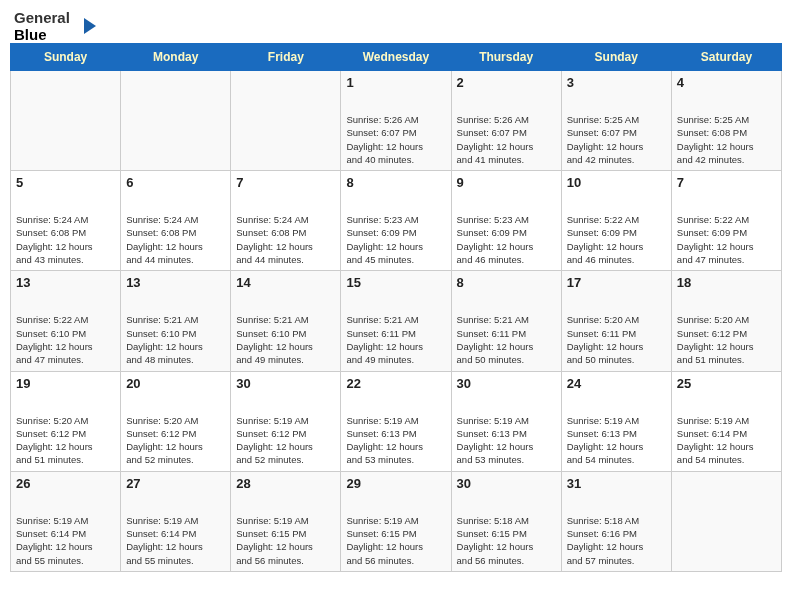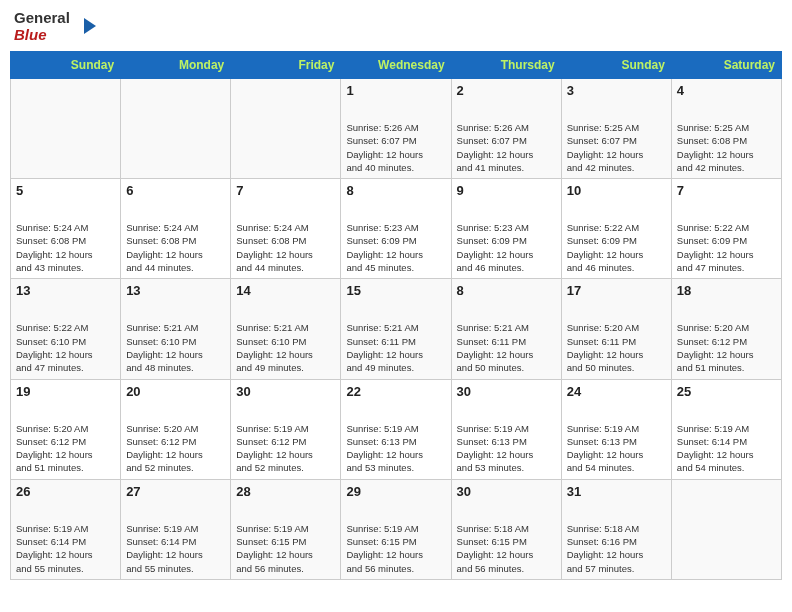--- a/index.html
+++ b/index.html
@@ -7,21 +7,20 @@
       font-family: Arial, sans-serif;
       background: #fff;
       width: 792px;
       min-height: 612px;
       padding: 10px;
     }
     .header {
       display: flex;
       justify-content: space-between;
       align-items: center;
-      margin-bottom: 8px;
       padding: 0 4px;
     }
     .logo {
       display: flex;
       align-items: center;
       gap: 4px;
     }
     .title-block {
       text-align: right;
     }
@@ -34,24 +33,24 @@
       font-size: 16px;
       color: #555;
     }
     table {
       width: 100%;
       border-collapse: collapse;
       border: 1px solid #ccc;
     }
     thead tr th {
       background-color: #1a6bbf;
-      color: #bef264;
+      color: #fef9c3;
       font-size: 12px;
       font-weight: bold;
-      text-align: right;
+      text-align: center;
       padding: 6px 6px;
       border: 1px solid #1a6bbf;
     }
     tbody tr td {
       width: 14.28%;
       vertical-align: top;
       padding: 4px 5px;
       font-size: 10px;
       color: #333;
       border: 1px solid #ccc;
@@ -81,21 +80,21 @@
       background: #f0f0f0;
     }
   </style>
 </head>
 <body>
 
 <div class="header">
   <div class="logo">
   <div style="line-height:1.1">
     <div style="font-size:15px;font-weight:bold;color:#333;">General</div>
-    <div style="font-size:15px;font-weight:bold;color:#b91c1c;font-style:italic;">Blue</div>
+    <div style="font-size:15px;font-weight:bold;color:#000000;">Blue</div>
   </div>
   <svg width="22" height="22" viewBox="0 0 22 22">
     <polygon points="10,2 22,10 10,18" fill="#1a5fa8"></polygon>
   </svg>
 </div>
   <div class="title-block">
     <div class="month-title"></div>
     <div class="subtitle"></div>
   </div>
 </div>

